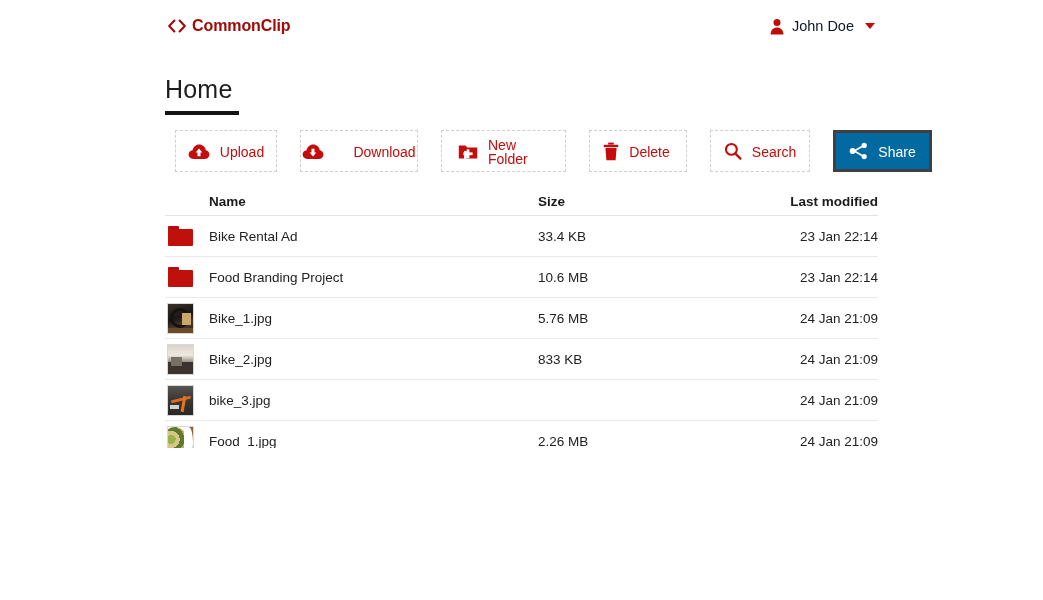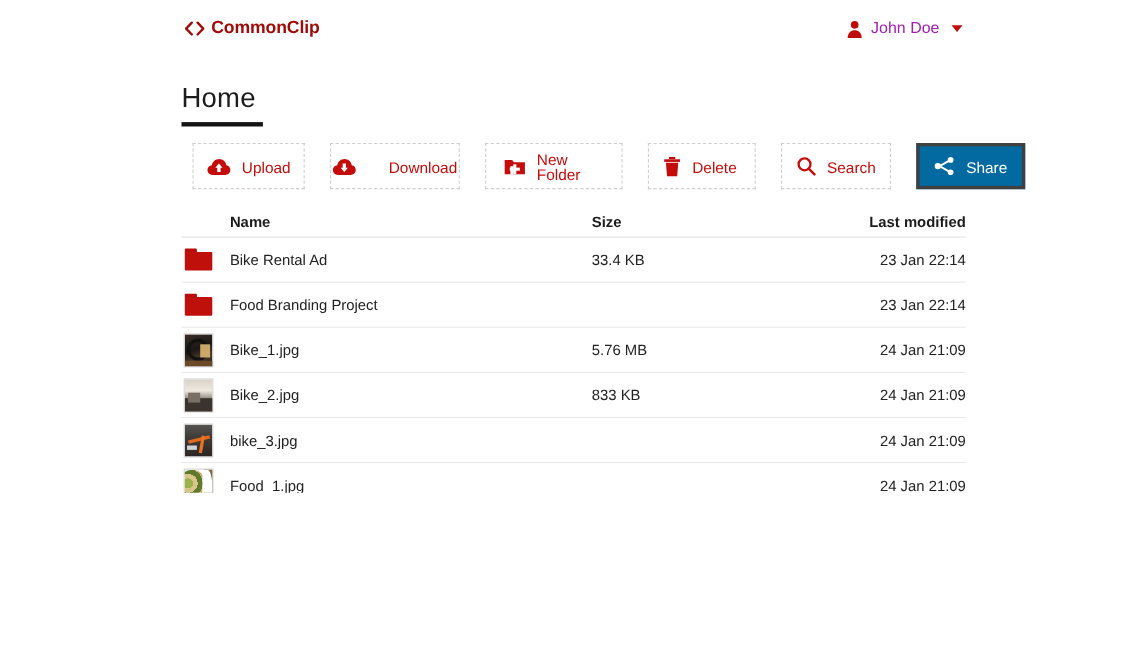--- a/index.html
+++ b/index.html
@@ -49,21 +49,21 @@
   }
   .usermenu {
     display: flex;
     align-items: center;
     gap: 7px;
     color: #c00c09;
     font-size: 14.5px;
     white-space: nowrap;
     margin-right: 1px;
   }
-  .usermenu .uname { color: #a21caf; }
+  .usermenu .uname { color: #0f172a; }
   .caret {
     width: 0; height: 0;
     border-left: 5px solid transparent;
     border-right: 5px solid transparent;
     border-top: 6px solid #c00c09;
     margin-left: 4px;
   }
 
   
   .page-title-wrap {
@@ -336,20 +336,21 @@
     </div>
 
     <div class="row">
       <div class="c-icon">
         <span class="folder">
           <span class="tab"></span>
             <span class="body"></span>
         </span>
       </div>
       <div class="c-name">Food Branding Project</div>
+      <div class="c-size">10.6 MB</div>
       <div class="c-mod">23 Jan 22:14</div>
     </div>
 
     <div class="row">
       <div class="c-icon">
         <span class="thumb th-b1">
           <i class="r1"></i>
             <i class="r2"></i>
             <i class="r3"></i>
         </span>
@@ -386,18 +387,19 @@
     <div class="row">
       <div class="c-icon">
         <span class="thumb th-f1">
           <i class="plate"></i>
             <i class="food"></i>
             <i class="rim"></i>
             <i class="rim2"></i>
         </span>
       </div>
       <div class="c-name">Food_1.jpg</div>
+      <div class="c-size">2.26 MB</div>
       <div class="c-mod">24 Jan 21:09</div>
     </div>
 
   </div>
 
 </div>
 
 </body></html>

